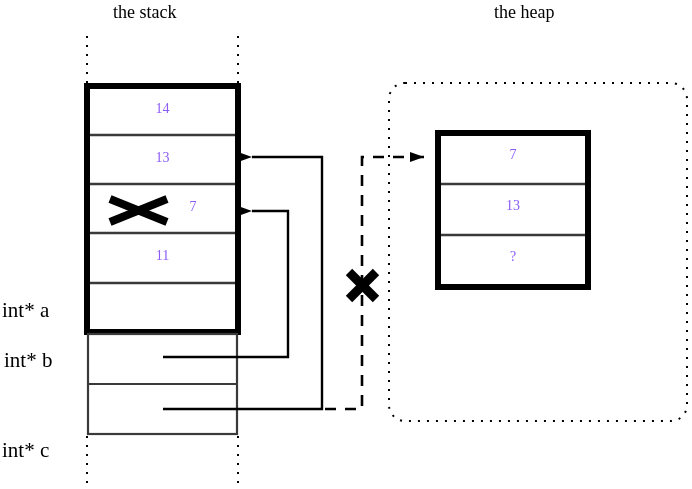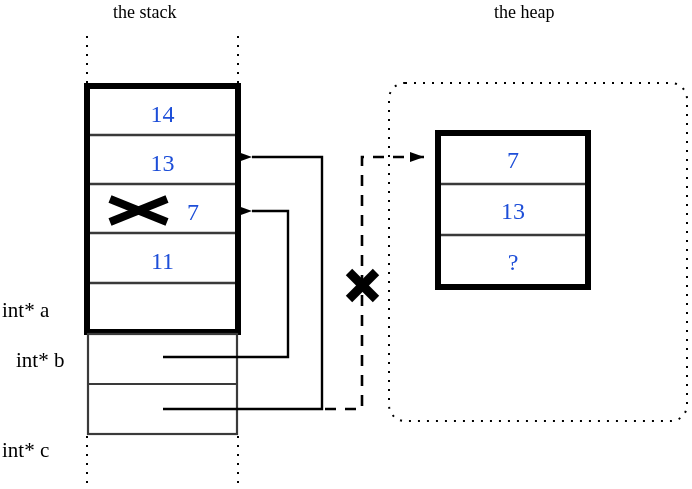--- a/index.html
+++ b/index.html
@@ -26,22 +26,22 @@
     position: absolute;
     font-size: 18px;
     color: #000;
     white-space: nowrap;
   }
   #title-stack { left: 113px; top: 2px; }
   #title-heap  { left: 464px; top: 2px; margin-left: 30px; }
 
   .cell-value {
     position: absolute;
-    font-size: 24px;
-    color: #1d4ed8;
+    font-size: 14px;
+    color: #8b5cf6;
     text-align: center;
     white-space: nowrap;
   }
   .var-label {
     position: absolute;
     font-size: 21px;
     color: #000;
     white-space: nowrap;
     text-align: right;
   }
@@ -116,20 +116,20 @@
 
   <div class="title" id="title-stack">the stack</div>
   <div class="title" id="title-heap">the heap</div>
 
   <div class="cell-value" style="left:87px; top:101px; width:151px;">14</div>
   <div class="cell-value" style="left:87px; top:150px; width:151px;">13</div>
   <div class="cell-value" style="left:163px; top:199px; width:60px;">7</div>
   <div class="cell-value" style="left:87px; top:248px; width:151px;">11</div>
 
   <div class="var-label" style="left:2px; top:298px;">int* a</div>
-  <div class="var-label" style="left:16px; top:348px;">int* b</div>
+  <div class="var-label" style="left:4px; top:348px;">int* b</div>
   <div class="var-label" style="left:2px; top:398px;margin-top:40px;">int* c</div>
 
   <div class="cell-value" style="left:438px; top:147px; width:150px;">7</div>
   <div class="cell-value" style="left:438px; top:198px; width:150px;">13</div>
   <div class="cell-value" style="left:438px; top:249px; width:150px;">?</div>
 
 </div>
 
 </body></html>

